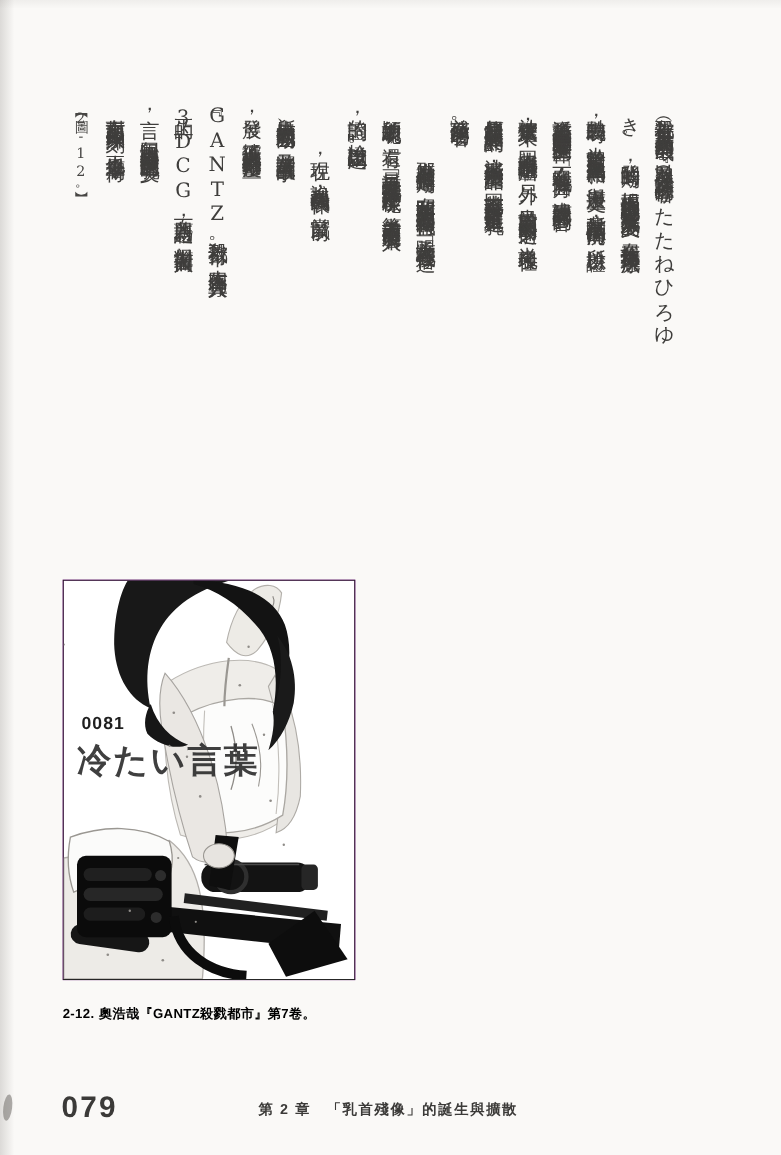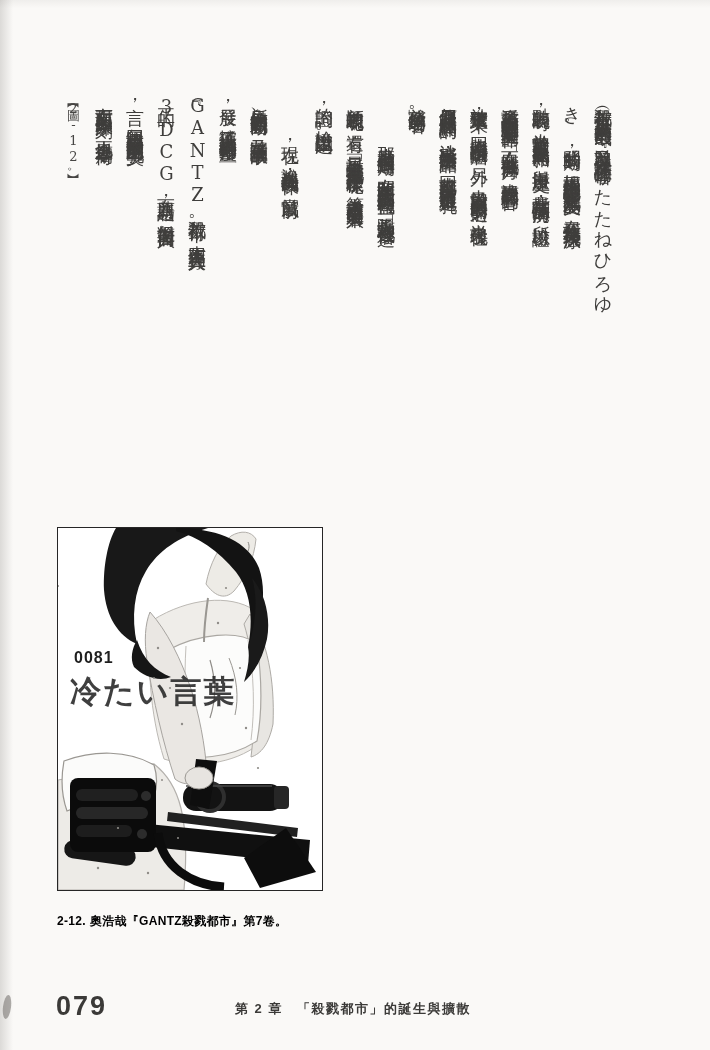--- a/index.html
+++ b/index.html
@@ -163,16 +163,16 @@
       <text x="12" y="174" font-family="Liberation Serif, serif" font-size="31" font-weight="600" letter-spacing="2" fill="#2b2b2b" opacity="0.9">冷たい言葉</text>
     </svg>
   </div>
 
   <div class="caption">
     <span class="cap-label">2-12.</span><span>奧浩哉『GANTZ殺戮都市』第7卷。</span>
   </div>
 
   <div class="page-number">079</div>
   <div class="footer-chapter">
-    <span class="ch-label">第 2 章</span><span>「殺戮都市」的誕生與擴散</span>
+    <span class="ch-label">第 2 章</span><span>「乳首殘像」的誕生與擴散</span>
   </div>
 
 </div>
 
 </body></html>

